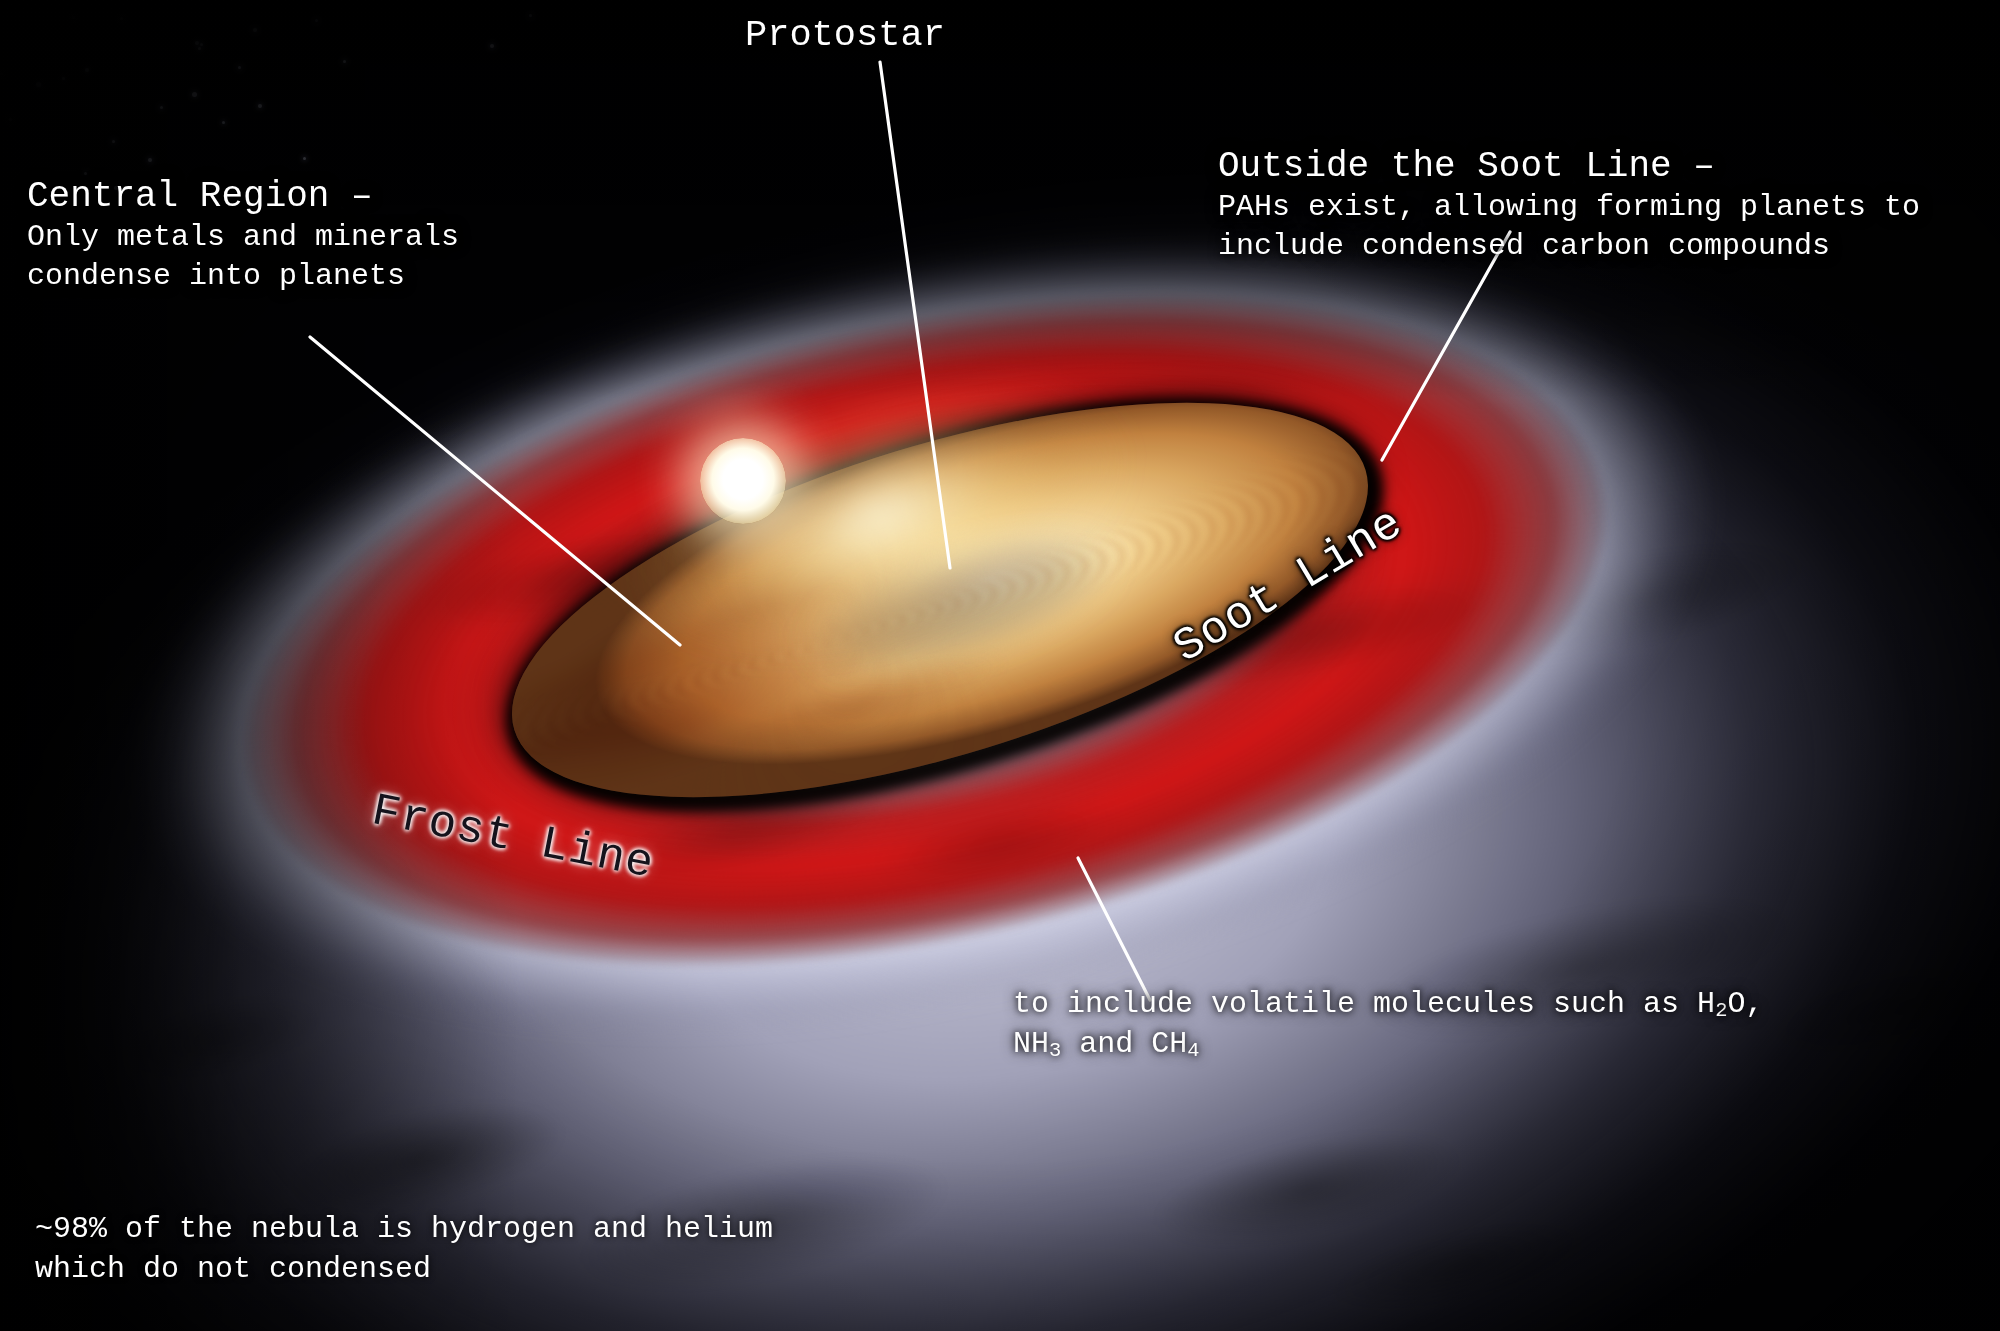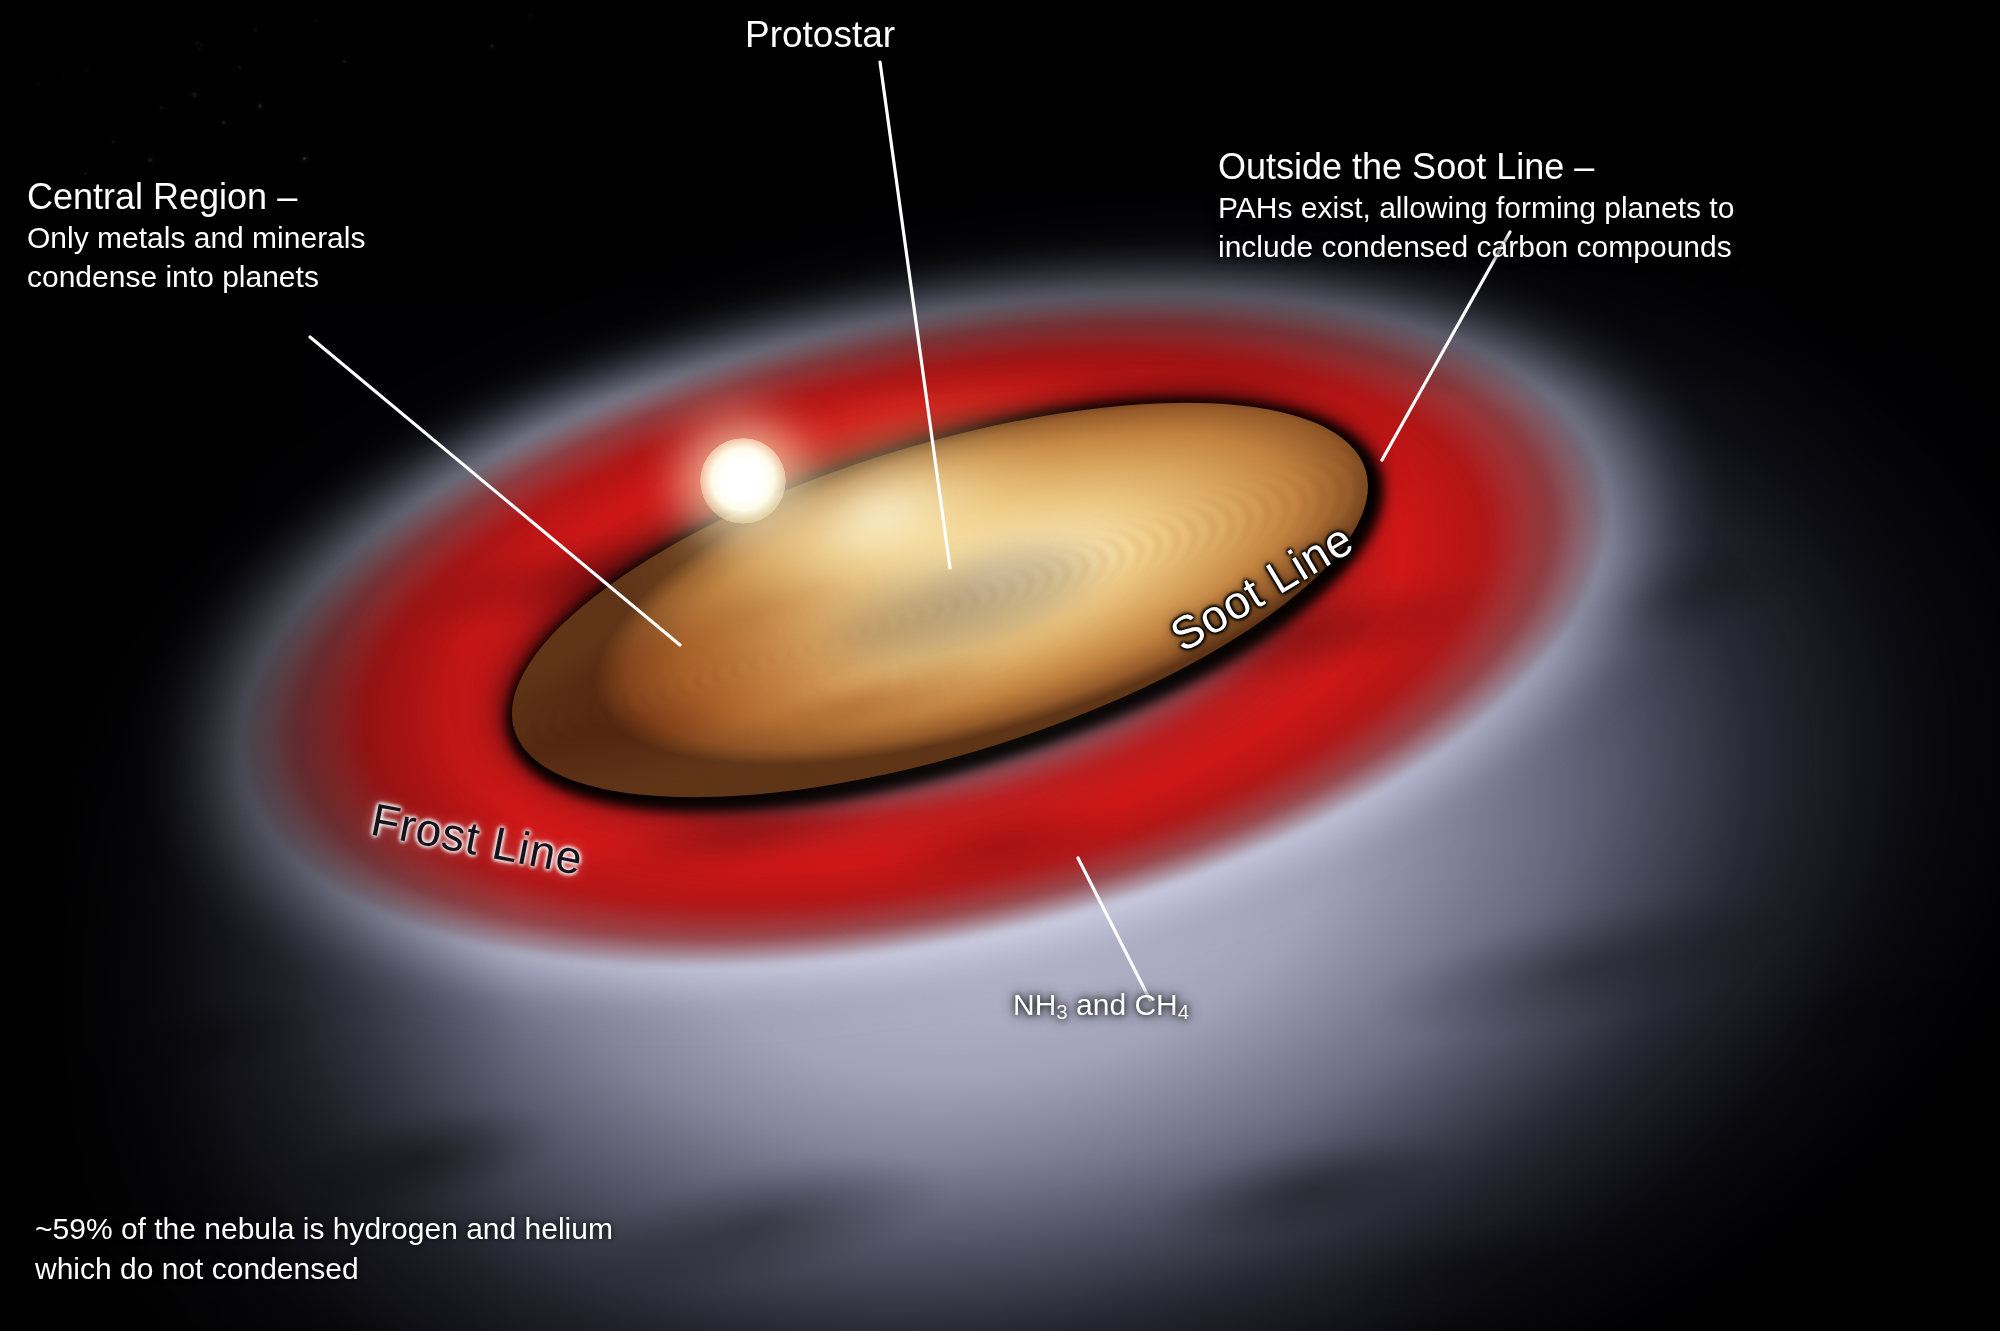--- a/index.html
+++ b/index.html
@@ -7,21 +7,21 @@
     margin: 0;
     padding: 0;
     background: #000;
   }
   #stage {
     position: relative;
     width: 2000px;
     height: 1331px;
     background: #4d7c0f;
     overflow: hidden;
-    font-family: Liberation Sans, sans-serif;
+    font-family: Liberation Mono, monospace;
   }
 
   
   .space-bg {
     position: absolute;
     inset: 0;
     background: #010103;
   }
 
   
@@ -416,26 +416,29 @@
   </div>
 
   <div class="annot right" style="left:1218px; top:146px;">
     <div class="head">Outside the Soot Line –</div>
     <div class="body">PAHs exist, allowing forming planets to</div>
     <div class="body">include condensed carbon compounds</div>
   </div>
 
   <div class="annot right" style="left:1013px; top:985px;">
     <div class="body">
+      <span>to include volatile molecules such as H</span><sub>2</sub><span>O,</span>
+    </div>
+    <div class="body">
       <span>NH</span><sub>3</sub><span> and CH</span><sub>4</sub>
     </div>
   </div>
 
   <div class="plain" style="left:35px; top:1209px;">
-    <div>~59% of the nebula is hydrogen and helium</div>
+    <div>~98% of the nebula is hydrogen and helium</div>
     <div>which do not condensed</div>
   </div>
 
   <div class="scene-label soot">
     <span>Soot Line</span>
   </div>
   <div class="scene-label frost">
     <span>Frost Line</span>
   </div>
 

